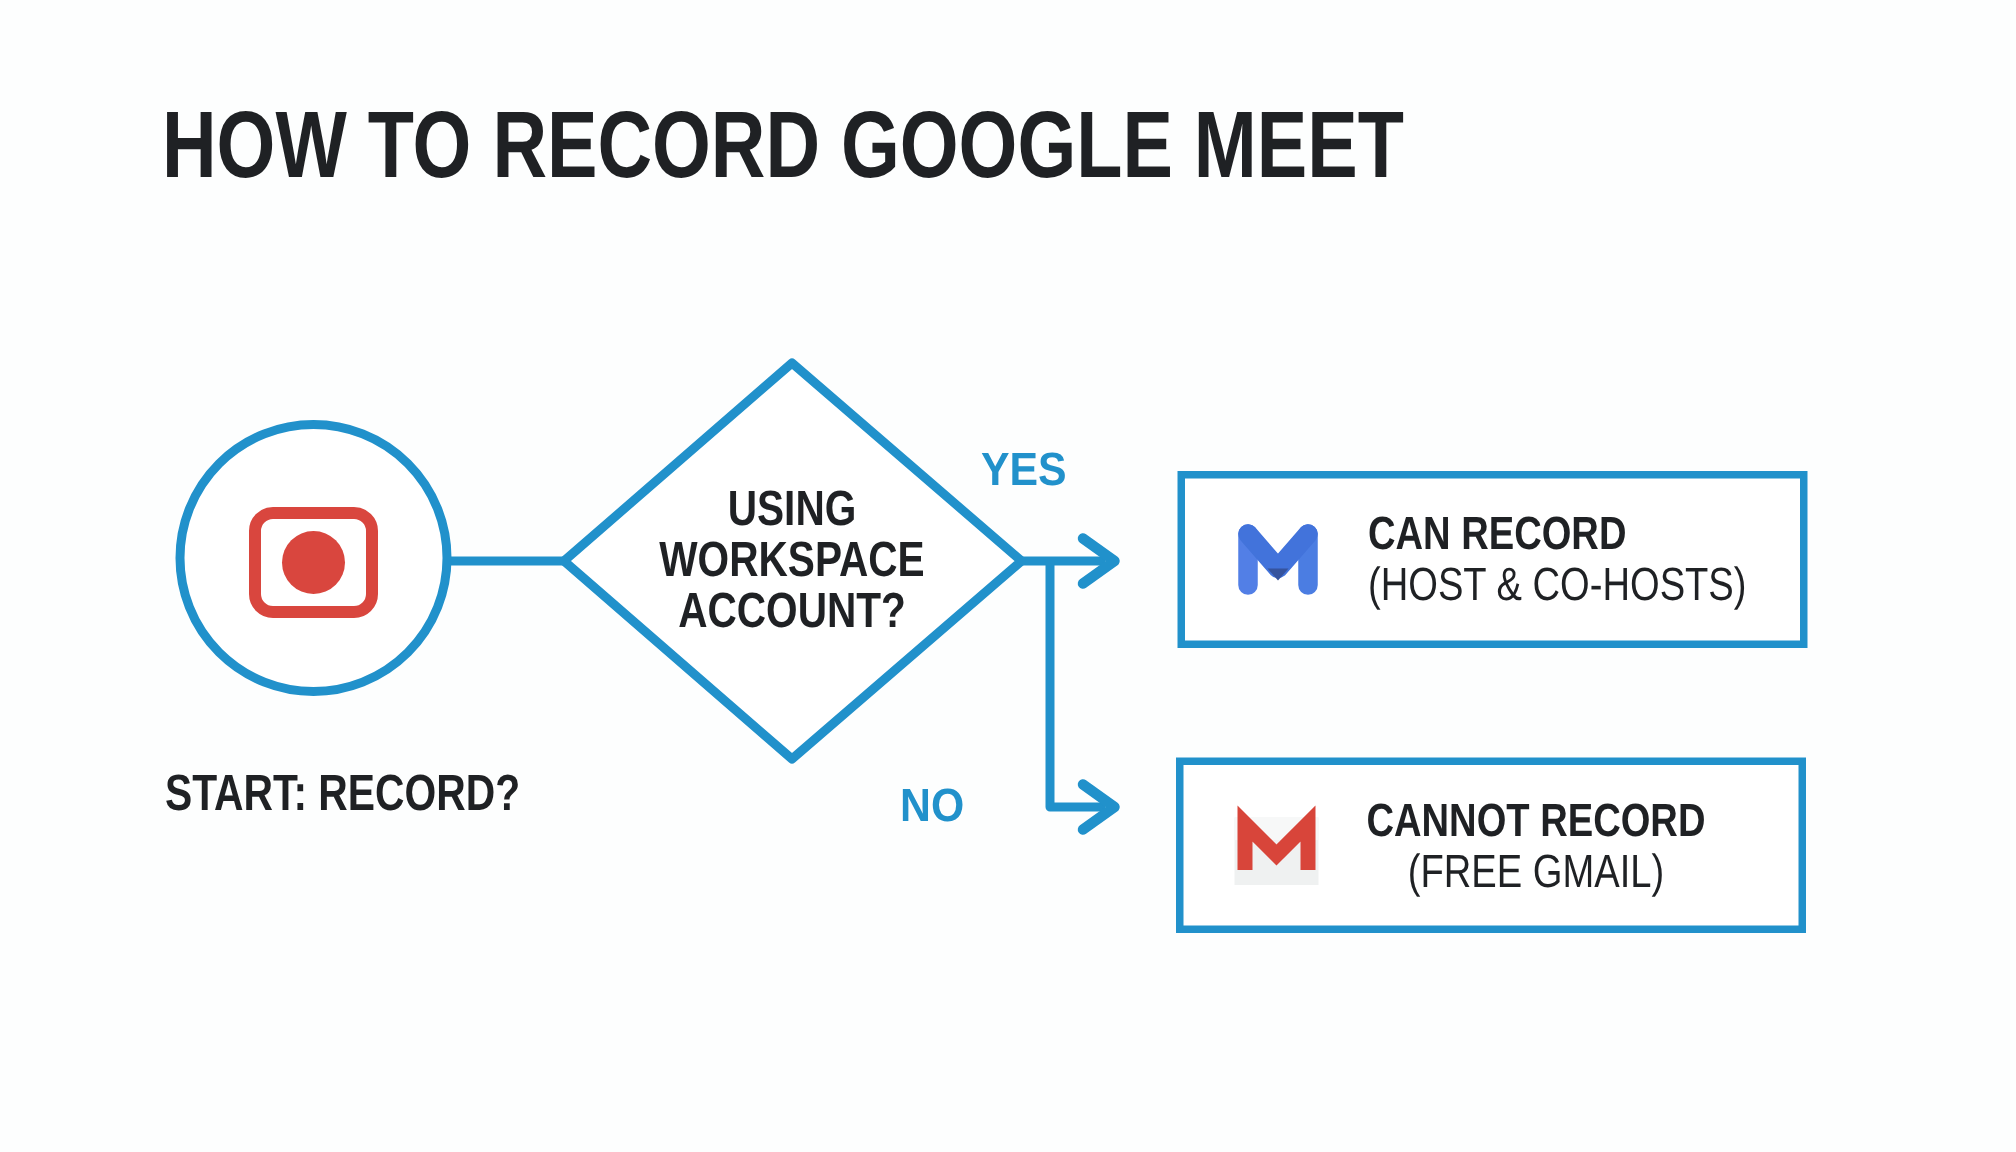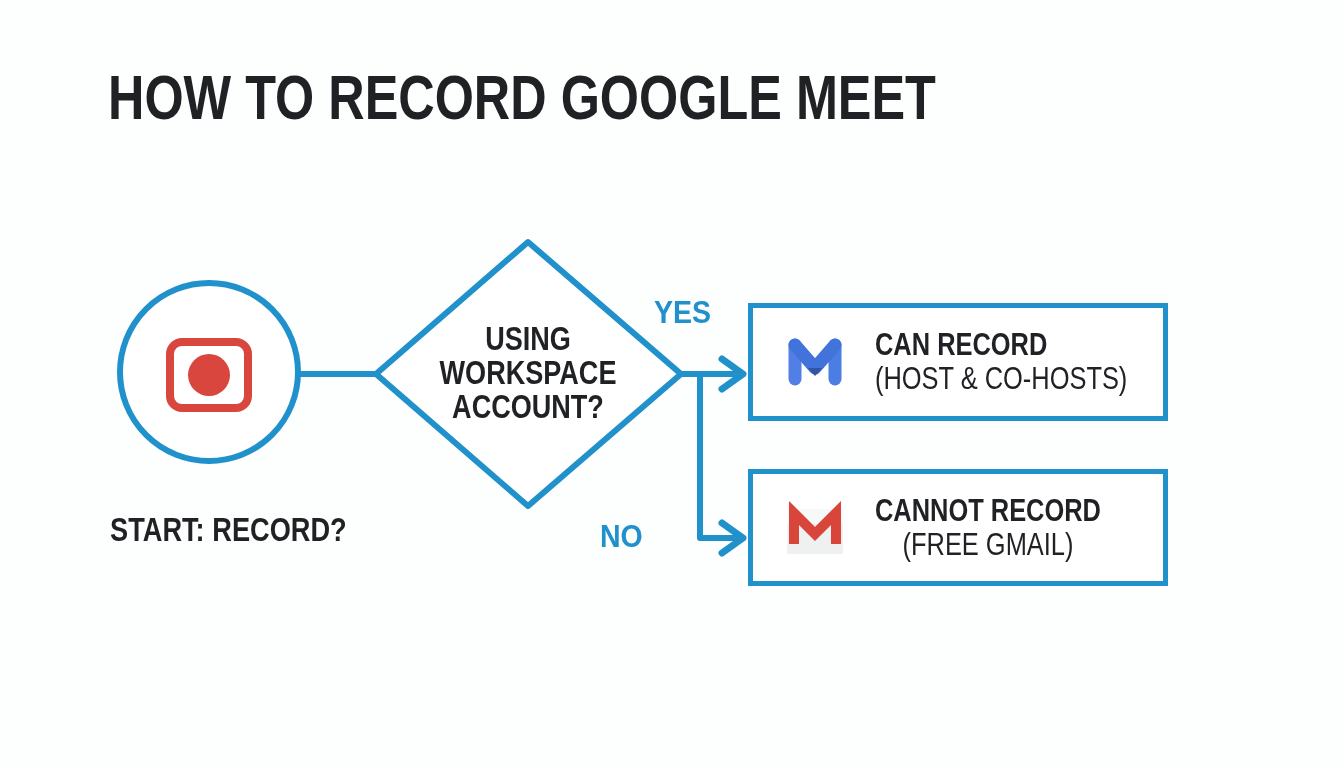--- a/index.html
+++ b/index.html
@@ -41,22 +41,22 @@
     color: #2191cb; white-space: nowrap;
     transform: scaleX(0.92); transform-origin: 0 0;
   }
   .branch-label.yes { left: 654px; top: 296px; }
   .branch-label.no  { left: 600px; top: 520px; }
 
   .outcome-box {
     position: absolute; left: 748px; width: 410px;
     background: #ffffff; border: 5px solid #2191cb;
   }
-  .outcome-box.box-yes { top: 303px; height: 108px; }
-  .outcome-box.box-no  { top: 469px; height: 107px; }
+  .outcome-box.box-yes { top: 314px; height: 108px; margin-left: 37px; }
+  .outcome-box.box-no  { top: 505px; height: 107px; margin-left: 36px; }
 
   .outcome-box .logo {
     position: absolute; left: 32px; top: 50%;
     transform: translateY(-50%);
   }
   .outcome-box .text-block {
     position: absolute; left: 122px; top: 50%;
     transform: translateY(-50%) scaleX(0.82);
     transform-origin: 0 50%;
     white-space: nowrap; color: #1f2124;

